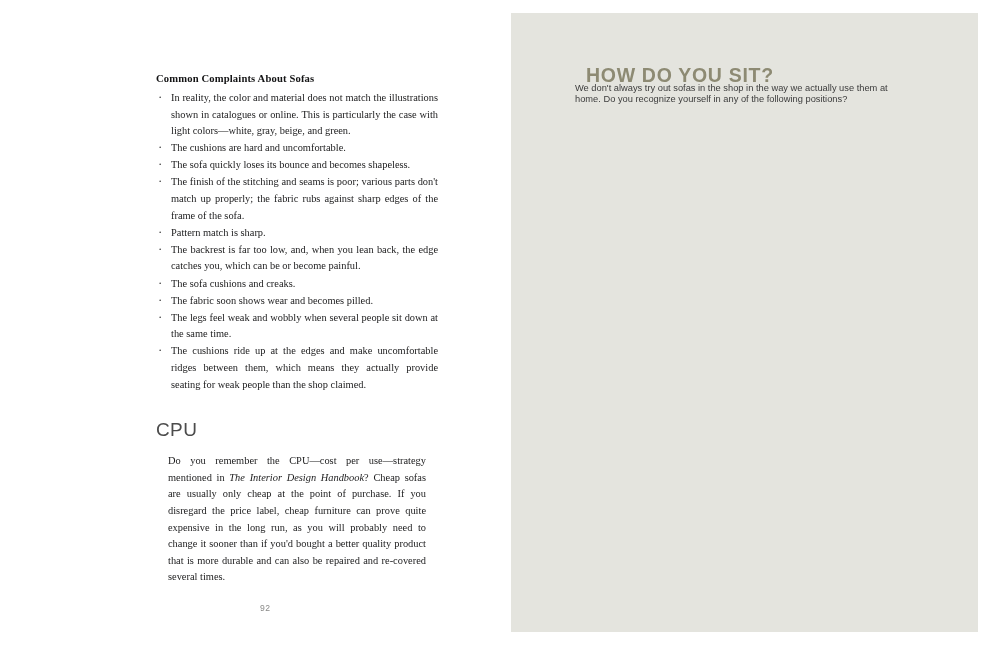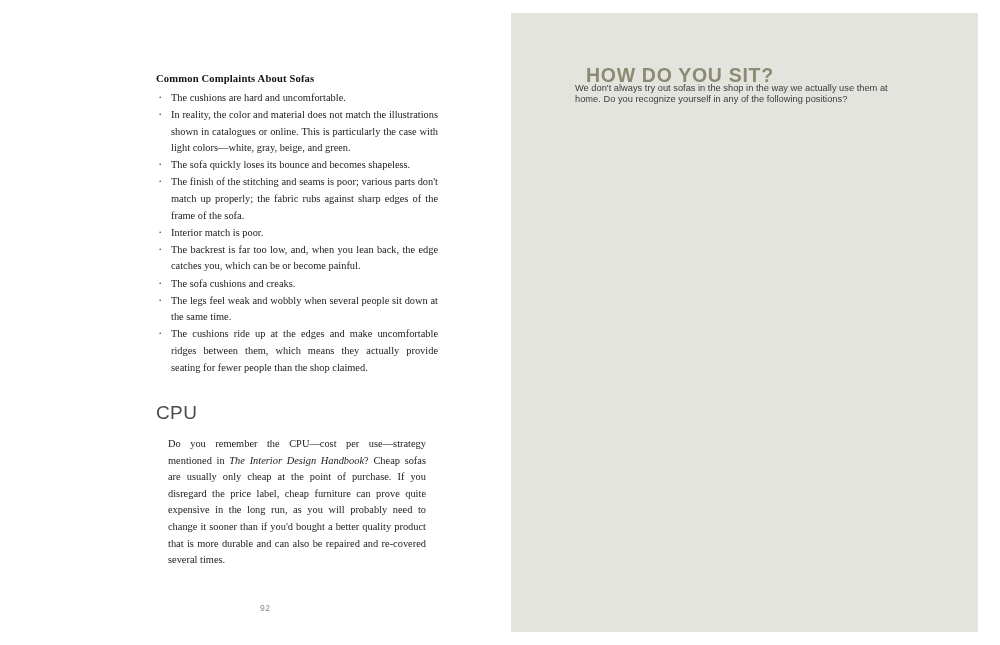--- a/index.html
+++ b/index.html
@@ -108,29 +108,30 @@
 </style>
 </head>
 <body>
 
 <div class="spread">
 
   <div class="page-left">
     <div class="left-body">
       <h2 class="l-head">Common Complaints About Sofas</h2>
       <ul class="complaints">
+        <li>In reality, the color and material does not match the illustrations shown in catalogues or online. This is particularly the case with light colors—white, gray, beige, and green.</li>
         <li>The cushions are hard and uncomfortable.</li>
-        <li>In reality, the color and material does not match the illustrations shown in catalogues or online. This is particularly the case with light colors—white, gray, beige, and green.</li>
         <li>The sofa quickly loses its bounce and becomes shapeless.</li>
         <li>The finish of the stitching and seams is poor; various parts don't match up properly; the fabric rubs against sharp edges of the frame of the sofa.</li>
-        <li>Interior match is poor.</li>
+        <li>Pattern match is sharp.</li>
         <li>The backrest is far too low, and, when you lean back, the edge catches you, which can be or become painful.</li>
         <li>The sofa cushions and creaks.</li>
+        <li>The fabric soon shows wear and becomes pilled.</li>
         <li>The legs feel weak and wobbly when several people sit down at the same time.</li>
-        <li>The cushions ride up at the edges and make uncomfortable ridges between them, which means they actually provide seating for fewer people than the shop claimed.</li>
+        <li>The cushions ride up at the edges and make uncomfortable ridges between them, which means they actually provide seating for weak people than the shop claimed.</li>
       </ul>
       <h3 class="cpu-head">CPU</h3>
       <p class="cpu-para"><span>Do you remember the CPU—cost per use—strategy mentioned in </span><i>The Interior Design Handbook</i><span>? Cheap sofas are usually only cheap at the point of purchase. If you disregard the price label, cheap furniture can prove quite expensive in the long run, as you will probably need to change it sooner than if you'd bought a better quality product that is more durable and can also be repaired and re-covered several times.</span></p>
     </div>
     <div class="folio folio-left">92</div>
   </div>
 
   <div class="gutter"></div>
 
   <div class="page-right">

